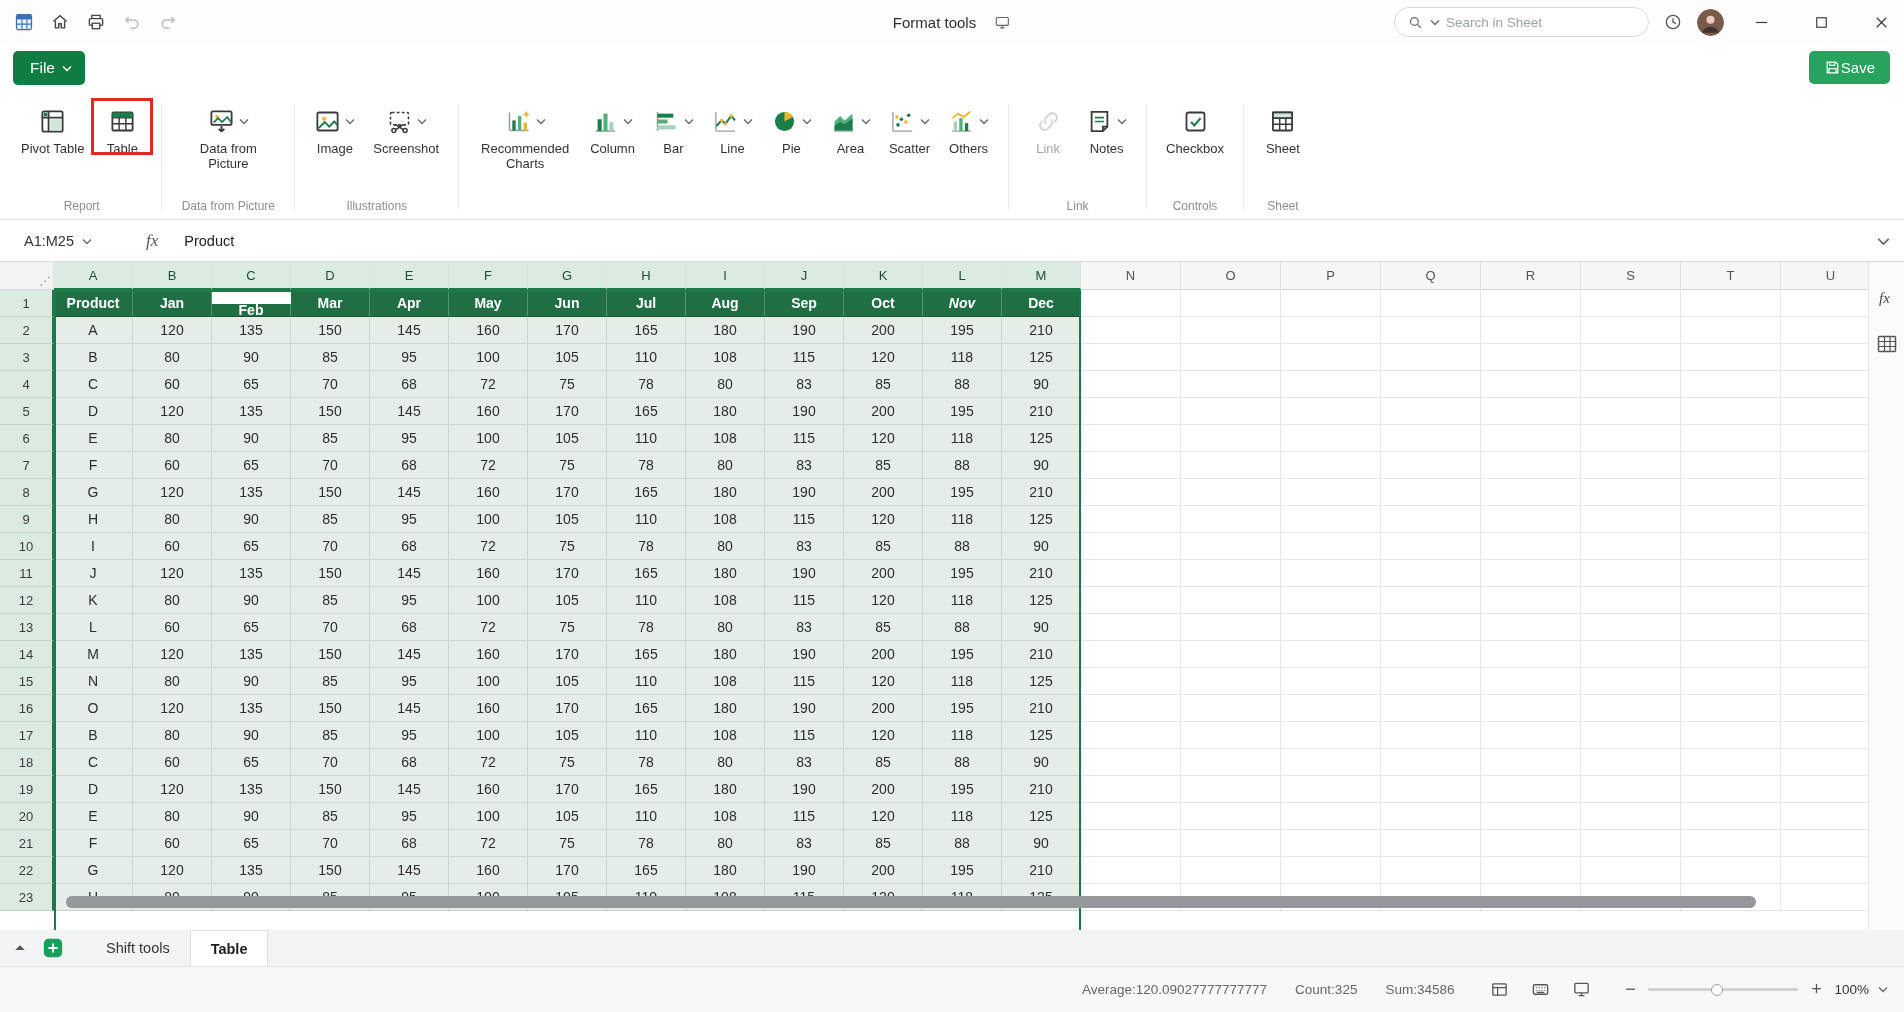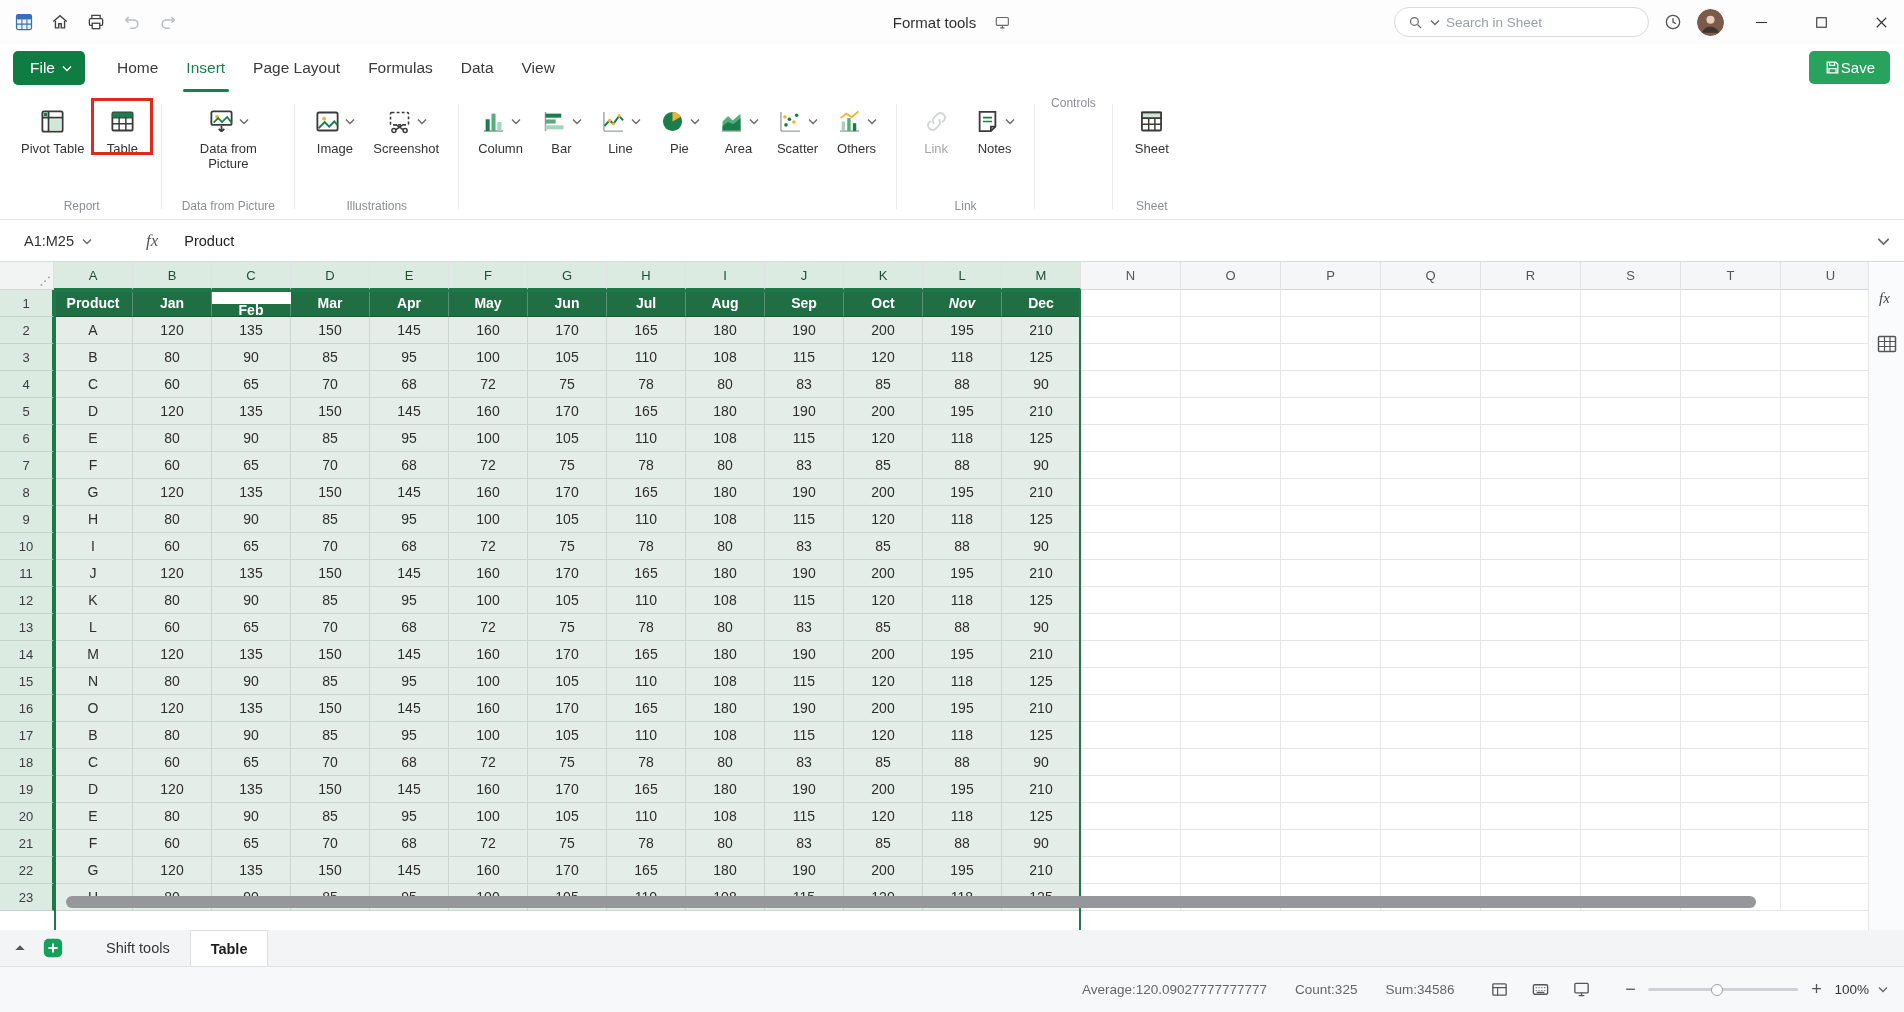--- a/index.html
+++ b/index.html
@@ -186,28 +186,20 @@
 
 <div class="tabrow">
   <div class="file-btn">
     <span>File</span>
     <span class="chev icon">
         <svg viewBox="0 0 10 6">
           <path d="M1 1l4 4 4-4" fill="none" stroke="#666" stroke-width="1.3"></path>
         </svg>
       </span>
   </div>
-  <div class="tabs">
-      <span class="tab">Home</span>
-      <span class="tab active">Insert</span>
-      <span class="tab">Page Layout</span>
-      <span class="tab">Formulas</span>
-      <span class="tab">Data</span>
-      <span class="tab">View</span>
-    </div>
   <div class="save-btn">
     <span class="icon">
         <svg viewBox="0 0 24 24">
           <path d="M4.5 4.5h12l3 3v12h-15z" fill="none" stroke="#fff" stroke-width="1.7"></path>
           <path d="M8 4.5V9h7V4.5M7 19.5v-6h10v6" fill="none" stroke="#fff" stroke-width="1.7"></path>
         </svg>
       </span>
     <span>Save</span>
   </div>
 </div>
@@ -305,20 +297,39 @@
             </span>
           </div>
           <div class="ribbon-label">Screenshot</div>
         </div>
       </div>
       <div class="group-label">Illustrations</div>
     </div>
     <div class="ribbon-divider"></div>
     <div class="ribbon-group">
       <div class="ribbon-btn-row">
+        <div class="ribbon-btn">
+          <div class="icon-line">
+            <span class="ribbon-icon icon">
+              <svg viewBox="0 0 24 24">
+                <path d="M4 20V4M4 20h17" stroke="#9aa0a6" stroke-width="1.4" fill="none"></path>
+                <rect x="6.5" y="11" width="3" height="9" fill="#1c7d4c"></rect>
+                <rect x="11.5" y="7" width="3" height="13" fill="#58b07e"></rect>
+                <rect x="16.5" y="13" width="3" height="7" fill="#f2b430"></rect>
+                <path d="M19 2.5l1 2.2 2.2 1-2.2 1-1 2.2-1-2.2-2.2-1 2.2-1z" fill="#f2b430"></path>
+              </svg>
+            </span>
+            <span class="chev icon">
+              <svg viewBox="0 0 10 6">
+                <path d="M1 1l4 4 4-4" fill="none" stroke="#666" stroke-width="1.3"></path>
+              </svg>
+            </span>
+          </div>
+          <div class="ribbon-label">Recommended Charts</div>
+        </div>
         <div class="ribbon-btn">
           <div class="icon-line">
             <span class="ribbon-icon icon">
               <svg viewBox="0 0 24 24">
                 <path d="M3.5 20.5h17" stroke="#9aa0a6" stroke-width="1.4"></path>
                 <rect x="5" y="10" width="3.6" height="10.5" fill="#1c7d4c"></rect>
                 <rect x="10.2" y="5" width="3.6" height="15.5" fill="#54ae7c"></rect>
                 <rect x="15.4" y="12.5" width="3.6" height="8" fill="#a5d3ba"></rect>
               </svg>
             </span>
@@ -469,20 +480,33 @@
               </svg>
             </span>
           </div>
           <div class="ribbon-label">Notes</div>
         </div>
       </div>
       <div class="group-label">Link</div>
     </div>
     <div class="ribbon-divider"></div>
     <div class="ribbon-group">
+      <div class="ribbon-btn-row">
+        <div class="ribbon-btn">
+          <div class="icon-line">
+            <span class="ribbon-icon icon">
+              <svg viewBox="0 0 24 24">
+                <rect x="4" y="4" width="16" height="16" rx="2" fill="none" stroke="#3a3a3a" stroke-width="1.6"></rect>
+                <path d="M8 12.5l3 3 5.5-6.5" fill="none" stroke="#1c7d4c" stroke-width="2"></path>
+              </svg>
+            </span>
+          </div>
+          <div class="ribbon-label">Checkbox</div>
+        </div>
+      </div>
       <div class="group-label">Controls</div>
     </div>
     <div class="ribbon-divider"></div>
     <div class="ribbon-group">
       <div class="ribbon-btn-row">
         <div class="ribbon-btn">
           <div class="icon-line">
             <span class="ribbon-icon icon">
               <svg viewBox="0 0 24 24">
                 <rect x="3.5" y="4" width="17" height="16" rx="1" fill="none" stroke="#3a3a3a" stroke-width="1.6"></rect>

